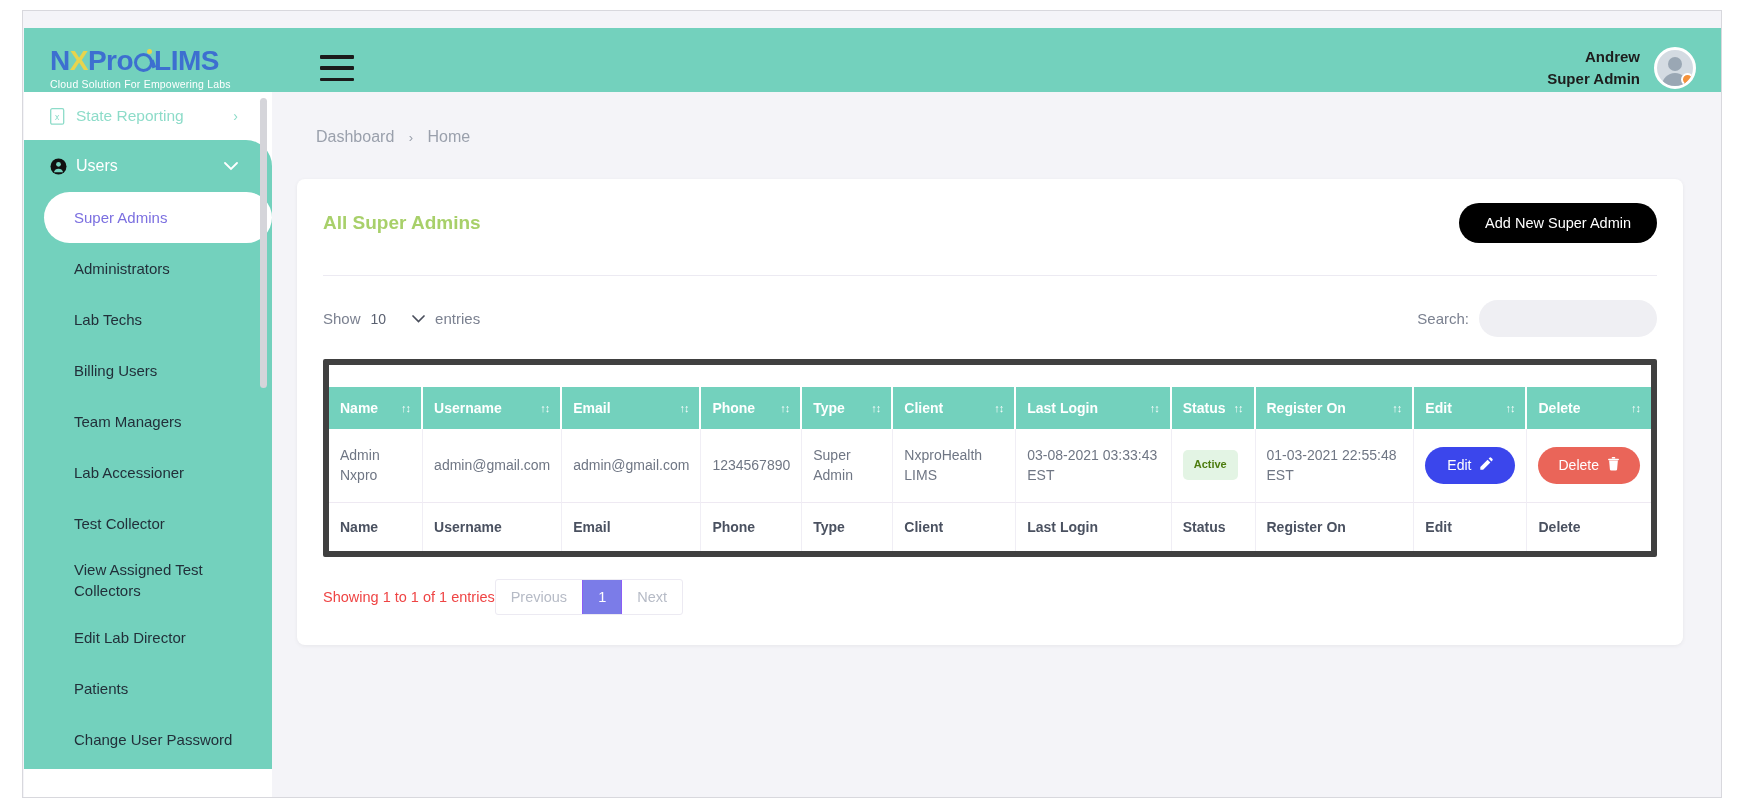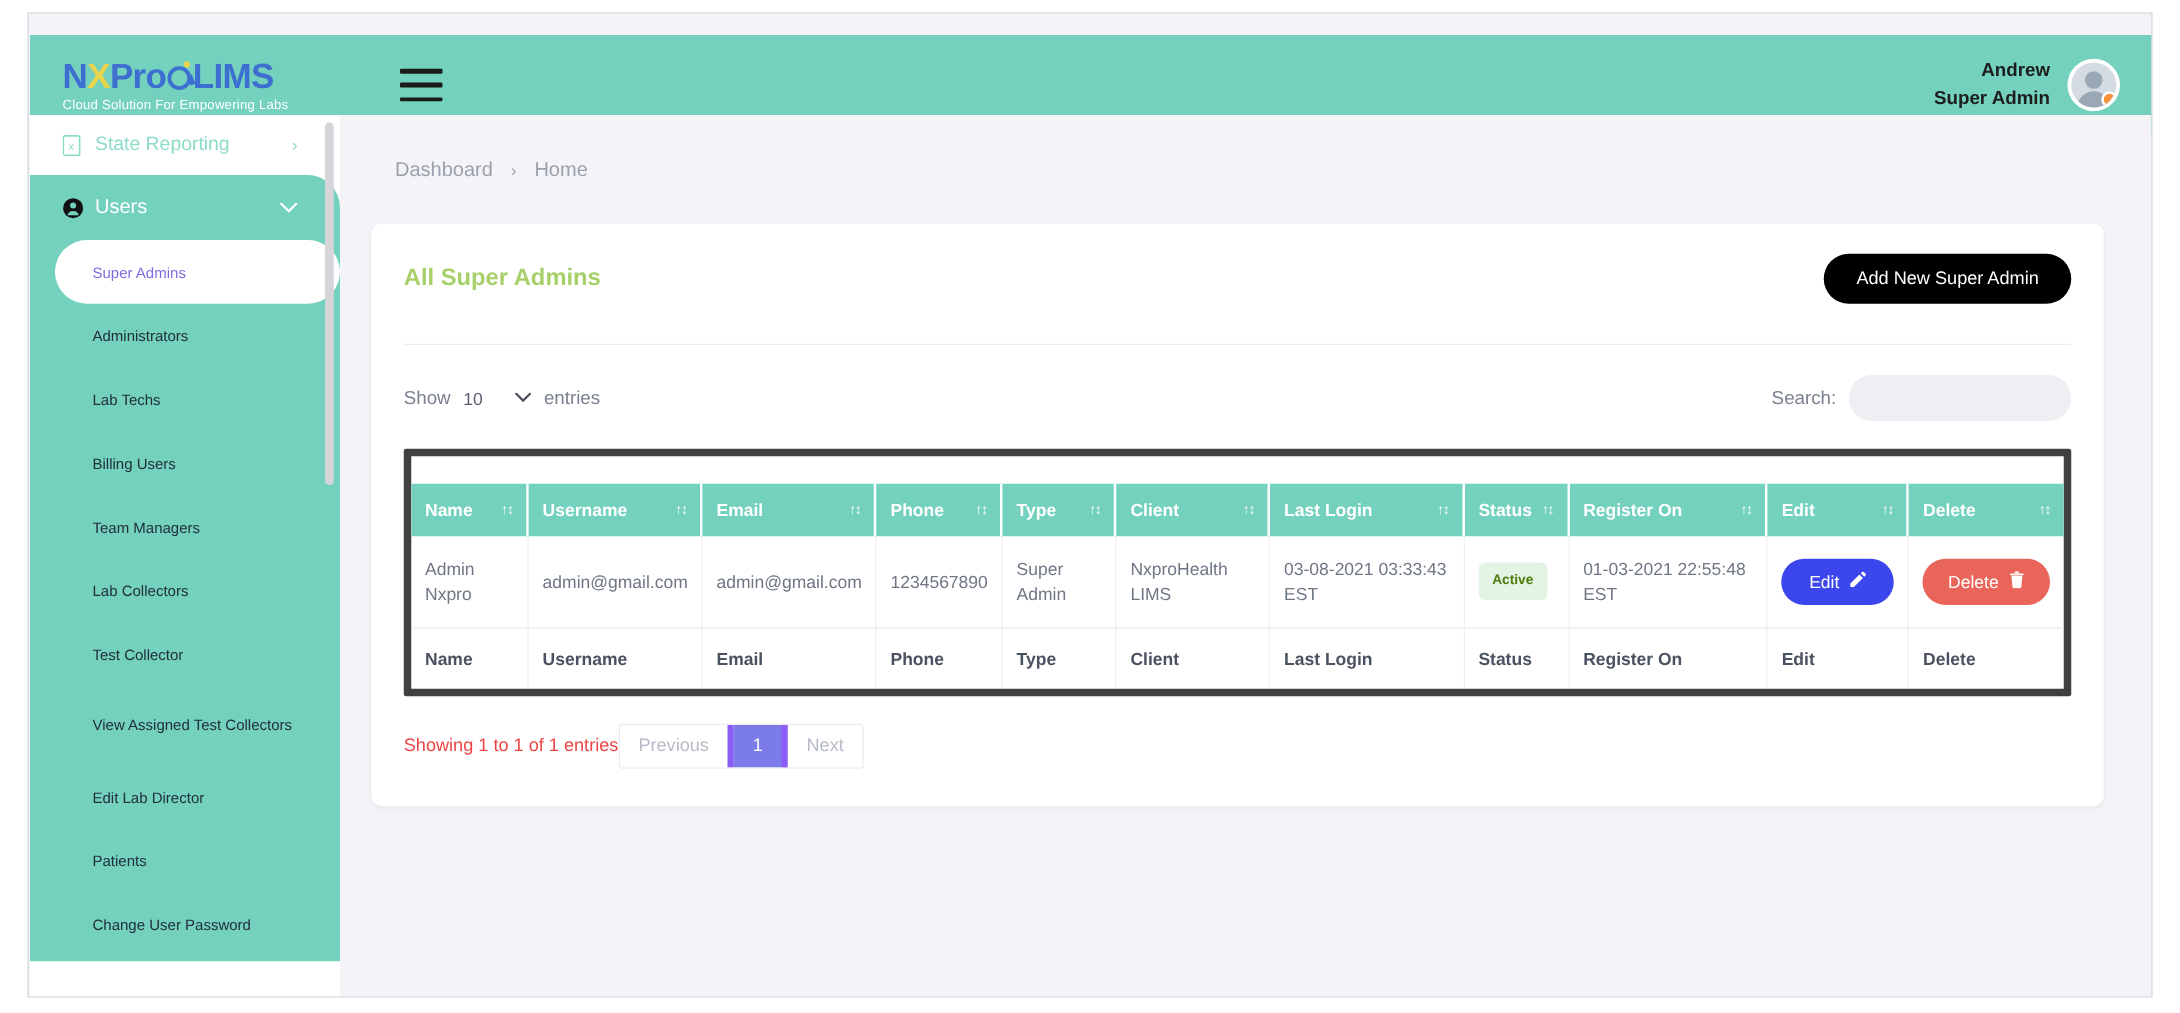--- a/index.html
+++ b/index.html
@@ -109,21 +109,21 @@
   .users-head {
     height: 52px; display: flex; align-items: center; padding-left: 26px;
   }
   .users-head .s-ico {
     width: 26px; font-size: 15px; color: #111; display: flex; align-items: center;
   }
   .users-head .s-label { flex: 1; color: #ffffff; font-size: 16px; }
   .users-head .s-chev { color: #ffffff; font-size: 14px; padding-right: 34px; }
   .sub-item {
     height: 51px; display: flex; align-items: center;
-    padding-left: 50px; color: #22303a; font-size: 12px;
+    padding-left: 50px; color: #22303a; font-size: 15px;
   }
   .sub-item.active {
     background: #ffffff; color: #7b6fe0;
     margin-left: 20px; border-radius: 28px;
     padding-left: 30px; width: 228px;
   }
   .sub-item.two-line { height: 63px; line-height: 1.35; padding-right: 8px; }
   .side-scroll {
     position: absolute; right: 5px; top: 6px;
     width: 7px; height: 290px; border-radius: 4px; background: #d5d5da;
@@ -208,21 +208,21 @@
     padding: 10px 20px; font-size: 14px; font-family: inherit; cursor: pointer;
     display: inline-flex; align-items: center; gap: 8px;
   }
   .table-footer {
     display: flex; align-items: center; margin-top: 22px;
   }
   .showing-info { font-size: 14.5px; color: #ef4444; }
   .pager { margin: 0 auto; display: flex; border: 1px solid #eceaf2; border-radius: 3px; overflow: hidden; }
   .pager div {
     padding: 9px 15px; font-size: 14.5px; color: #b6bbc6; cursor: pointer;
-    border-right: 5px solid #8b5cf6;
+    border-right: 1px solid #8b5cf6;
   }
   .pager div:last-child { border-right: none; }
   .pager div.cur { background: #7b7ce8; color: #ffffff; }
   .footer-spacer { flex: 1; }
 </style>
 </head>
 <body>
 
 <div class="app-frame">
 
@@ -290,21 +290,21 @@
         <div class="sub-item">
           <span>Lab Techs</span>
         </div>
         <div class="sub-item">
           <span>Billing Users</span>
         </div>
         <div class="sub-item">
           <span>Team Managers</span>
         </div>
         <div class="sub-item">
-          <span>Lab Collectors</span>
+          <span>Lab Accessioner</span>
         </div>
         <div class="sub-item">
           <span>Test Collector</span>
         </div>
         <div class="sub-item two-line">
           <span>View Assigned Test Collectors</span>
         </div>
         <div class="sub-item">
           <span>Edit Lab Director</span>
         </div>

